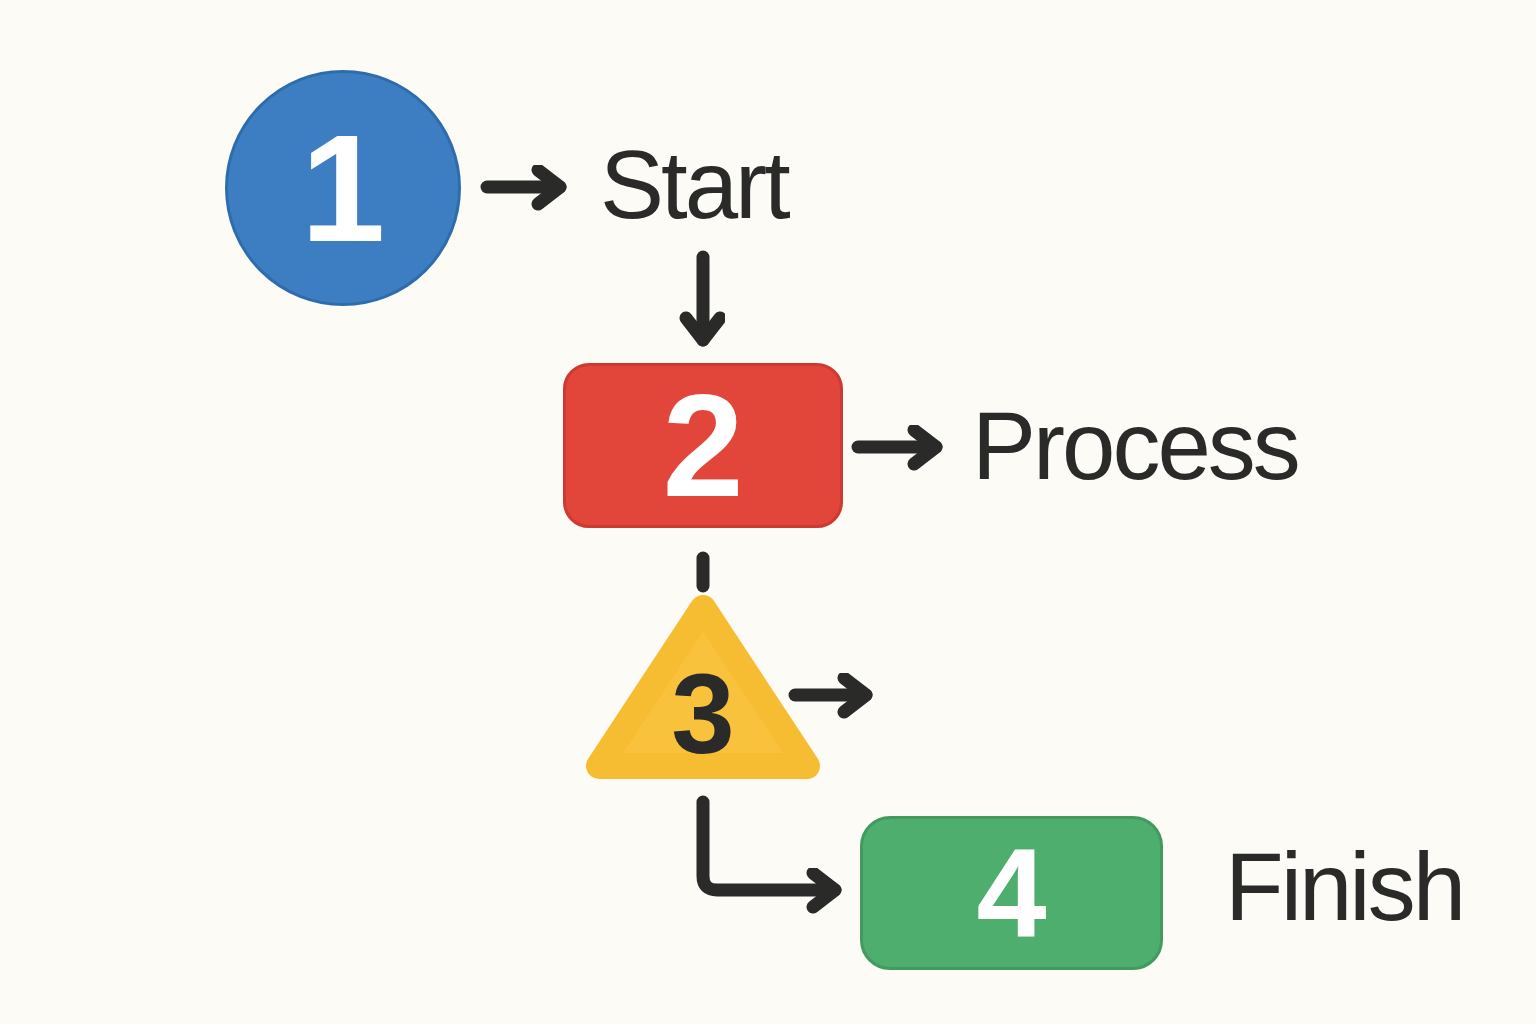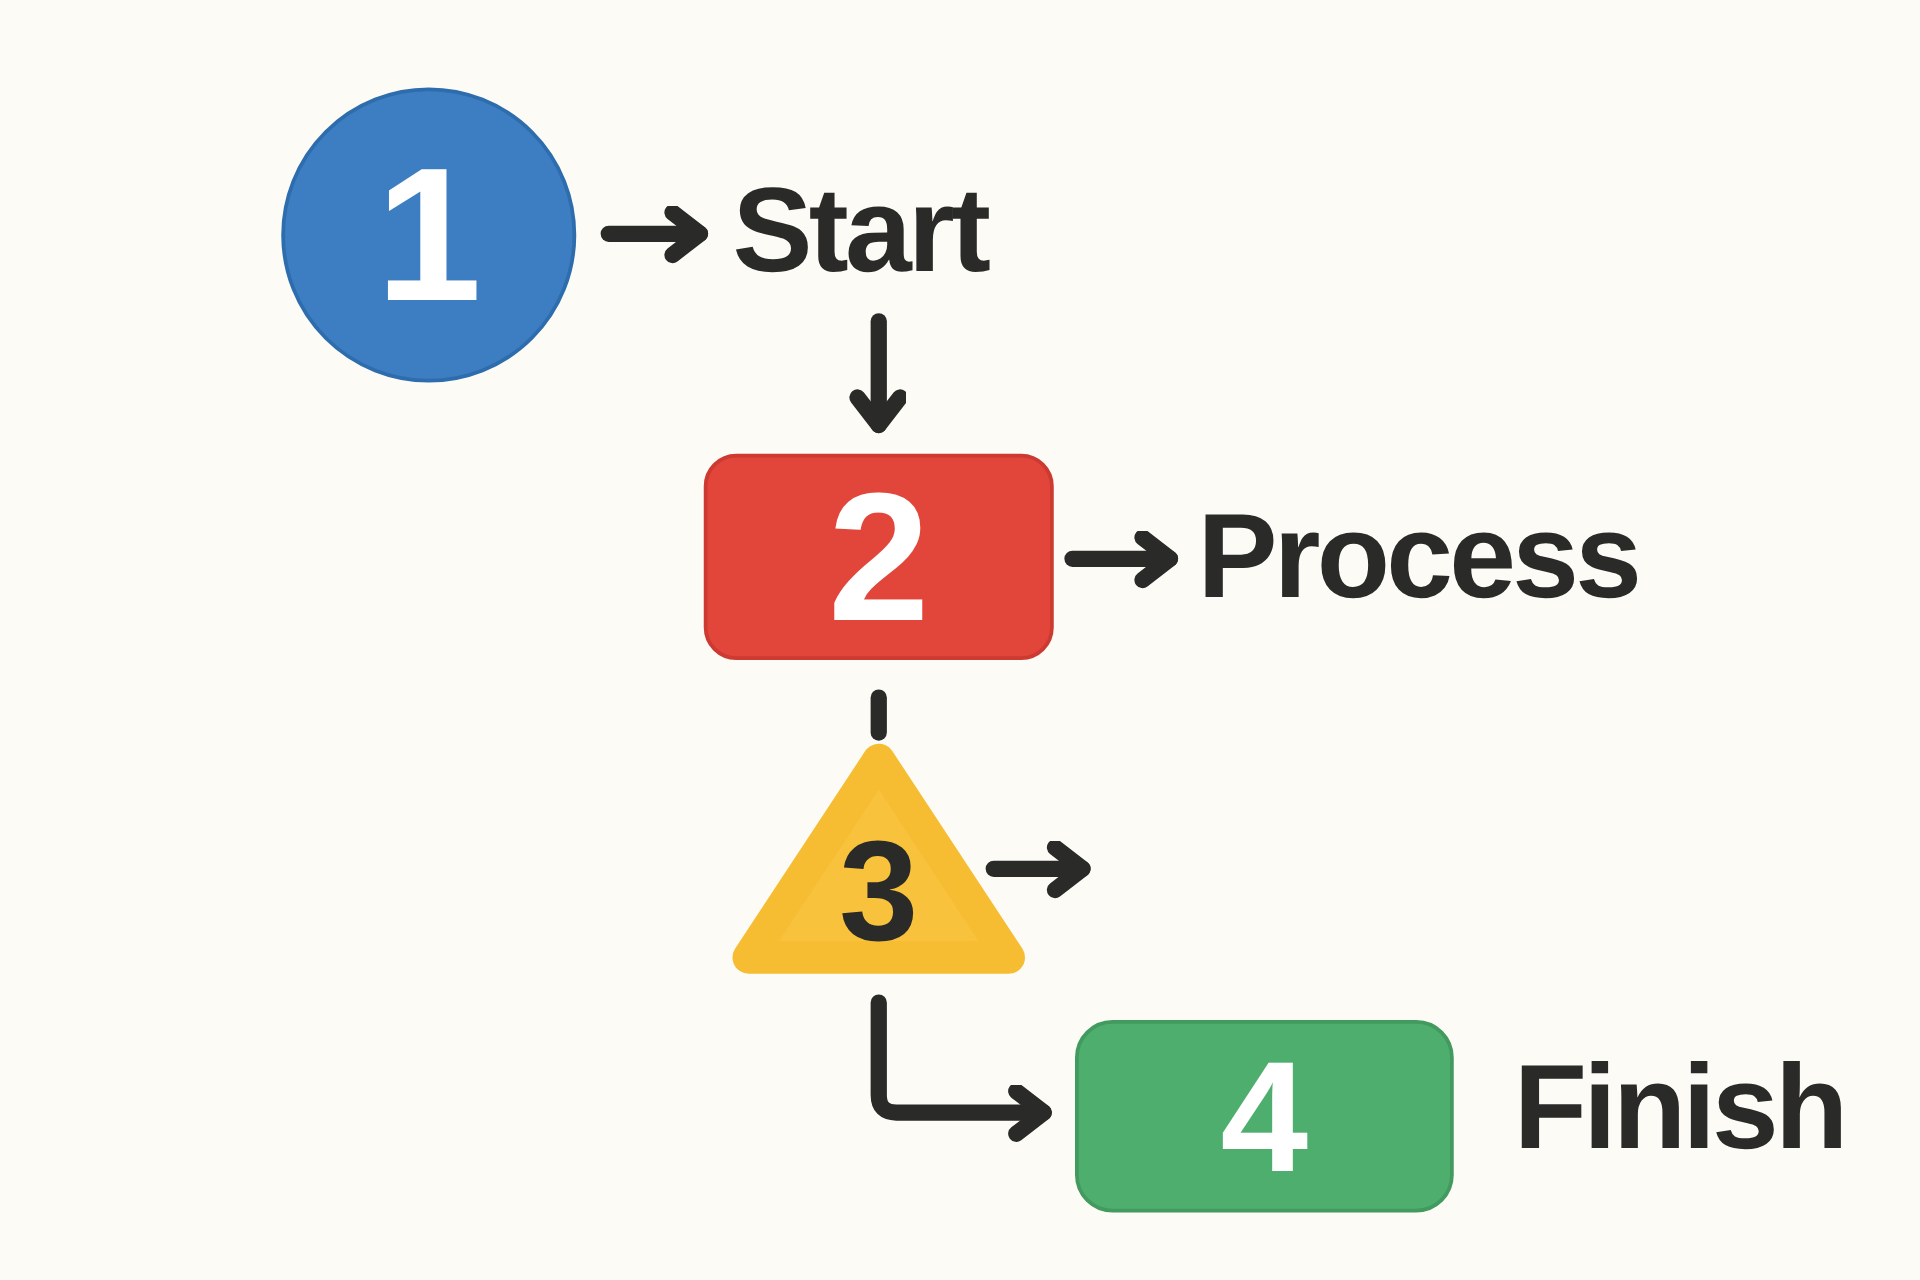--- a/index.html
+++ b/index.html
@@ -69,23 +69,24 @@
     color: var(--ink, #2a2a28);
     font-size: 114px;
     font-weight: 700;
     margin-top: 52px;
   }
   .flow-label {
     position: absolute;
     transform: translateY(-54%);
     color: var(--ink, #2a2a28);
     font-size: 96px;
-    font-weight: 700;
+    font-weight: 400;
     letter-spacing: -3px;
     white-space: nowrap;
+    margin-left: 14px;
   }
   .label-start   { left: 586px;  top: 189px; }
   .label-process { left: 958px;  top: 450px; text-align: center; }
   .label-decide  { left: 886px;  top: 698px; }
   .label-finish  { left: 1211px; top: 891px; }
   .arrows path, .arrows line {
     stroke: var(--ink, #2a2a28);
     stroke-width: 13px;
     stroke-linecap: round;
     stroke-linejoin: round;

